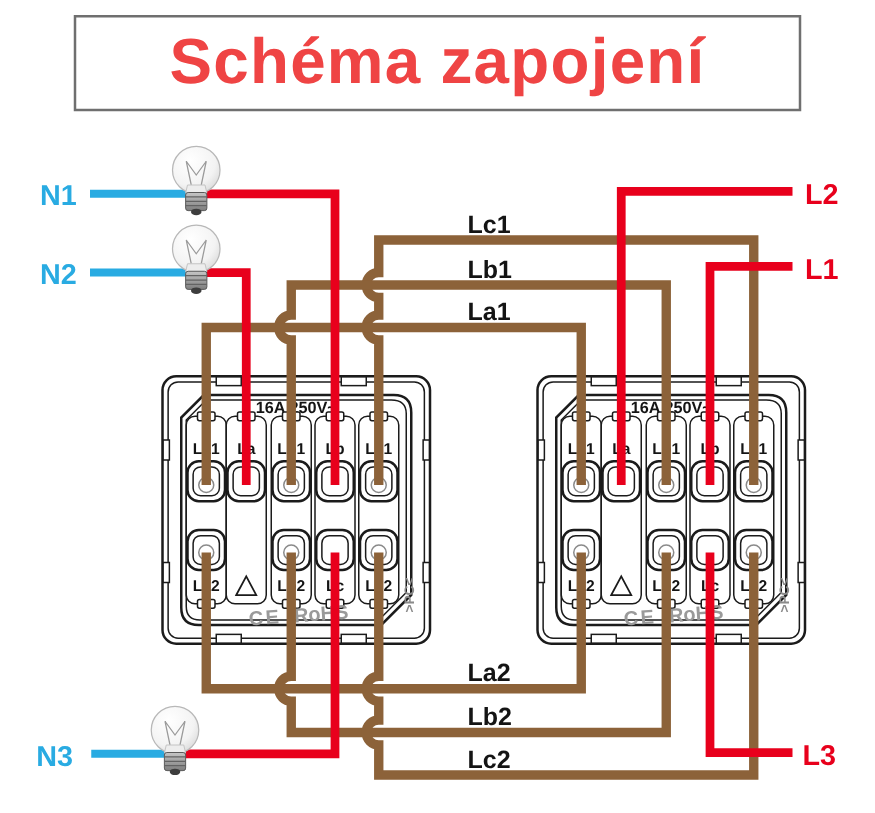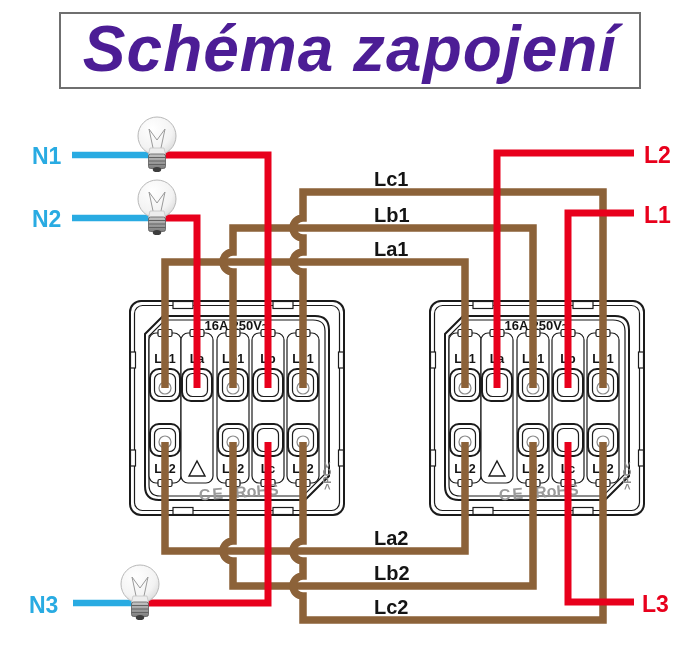--- a/index.html
+++ b/index.html
@@ -1,22 +1,22 @@
 <!DOCTYPE html>
 <html><head>
 <meta charset="utf-8">
 <style>
   html,body{margin:0;padding:0;background:#ffffff;}
   #stage{position:relative;width:700px;height:650px;background:#fff;overflow:hidden;
          font-family:"Liberation Sans",sans-serif;}
   #title-box{position:absolute;left:59px;top:12px;width:582px;height:77px;
              border:2px solid #6f6f6f;box-sizing:border-box;display:flex;
              align-items:center;justify-content:center;}
-  #title-box span{font-size:64px;font-weight:bold;color:#4c1d95;letter-spacing:1px;
-                  line-height:1;transform:translateY(-2px);font-style:italic;}
+  #title-box span{font-size:51px;font-weight:bold;color:#ef4444;letter-spacing:1px;
+                  line-height:1;transform:translateY(-2px);}
   svg{position:absolute;left:0;top:0;}
   svg text{font-family:"Liberation Sans",sans-serif;}
   .lbl-blue{fill:#29ABE2;font-size:23px;font-weight:bold;}
   .lbl-red{fill:#E8001C;font-size:23px;font-weight:bold;}
   .lbl-bus{fill:#141414;font-size:20px;font-weight:bold;}
   .dev{fill:#ffffff;stroke:#1b1b1b;stroke-width:2;}
   .dev-thin{fill:#ffffff;stroke:#1b1b1b;stroke-width:1.2;}
   .dev-line{fill:none;stroke:#1b1b1b;stroke-width:1.4;}
   .sw-term{font-size:12.5px;font-weight:bold;fill:#141414;text-anchor:middle;}
   .sw-rating{font-size:13px;font-weight:bold;fill:#141414;text-anchor:middle;}

